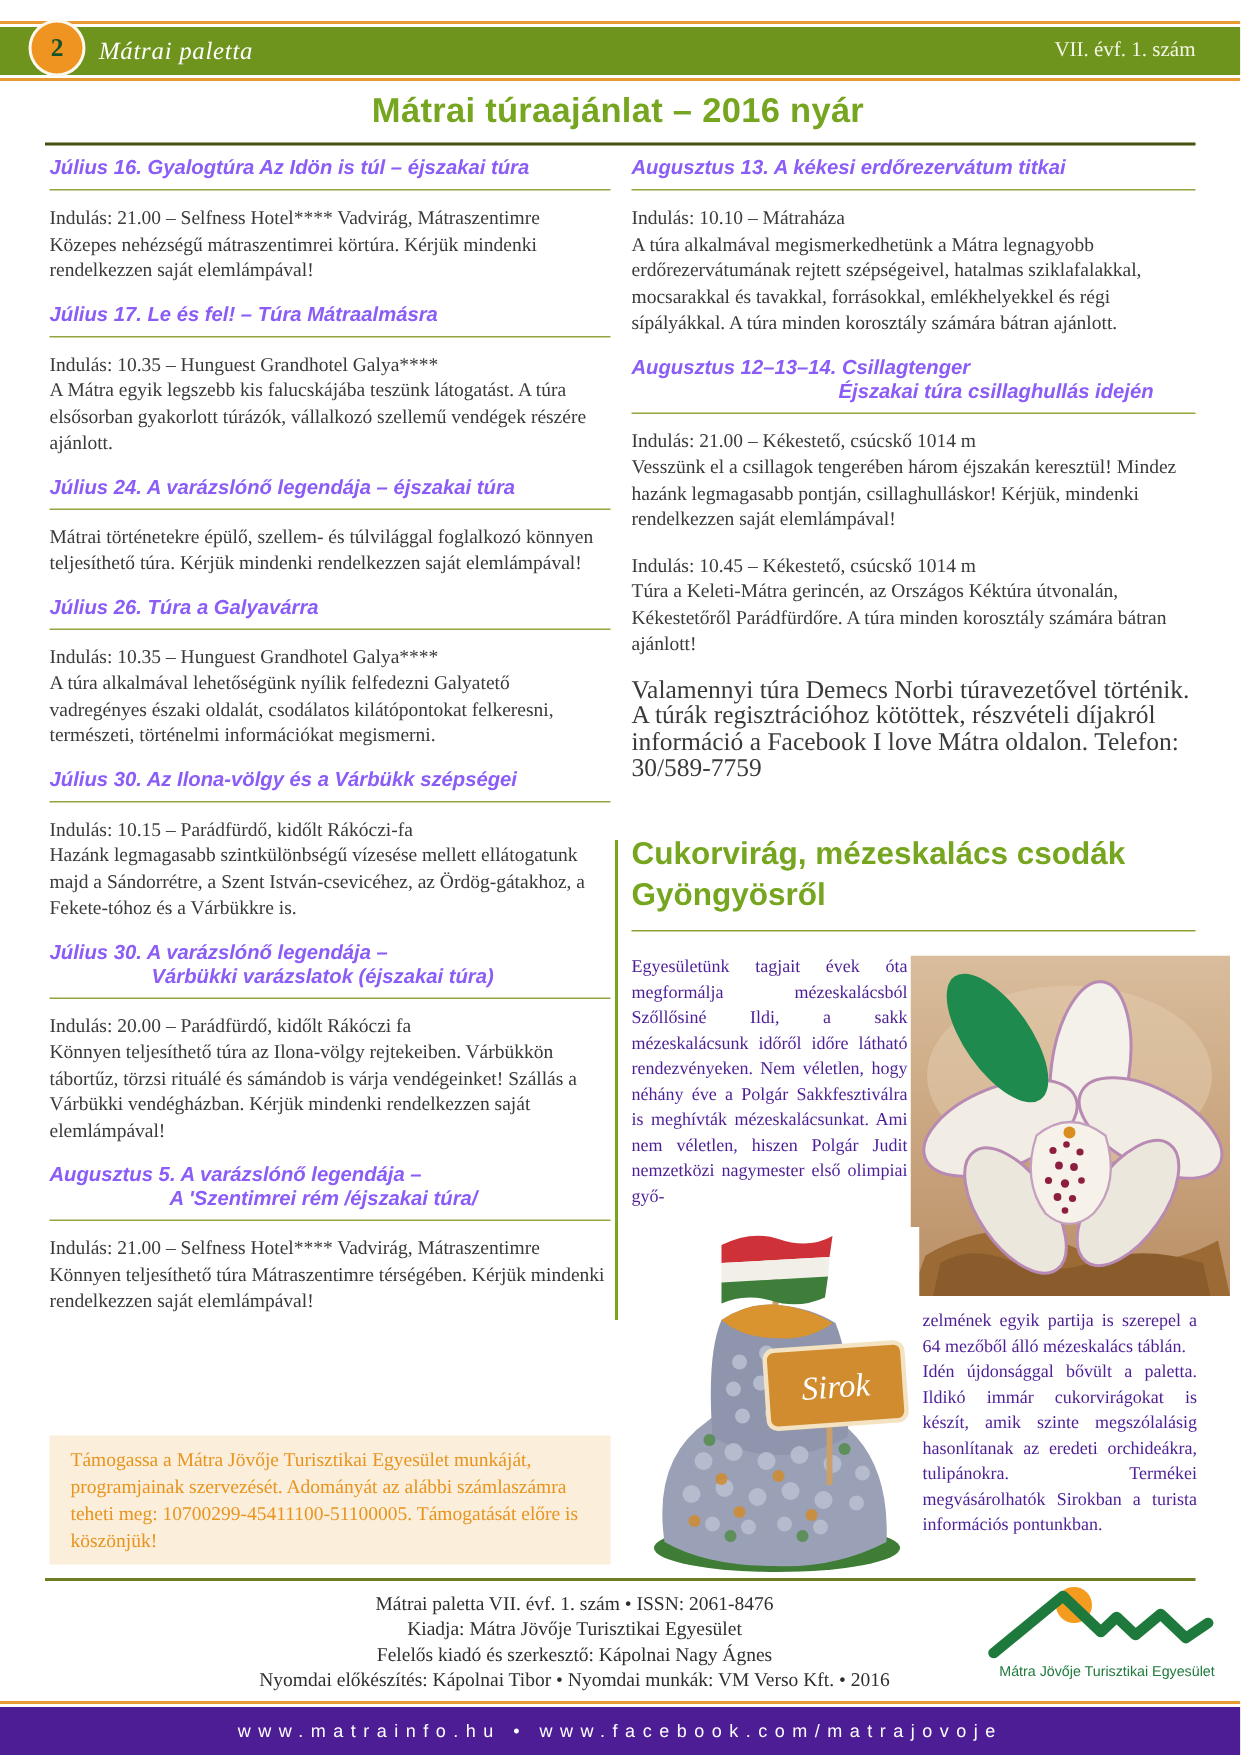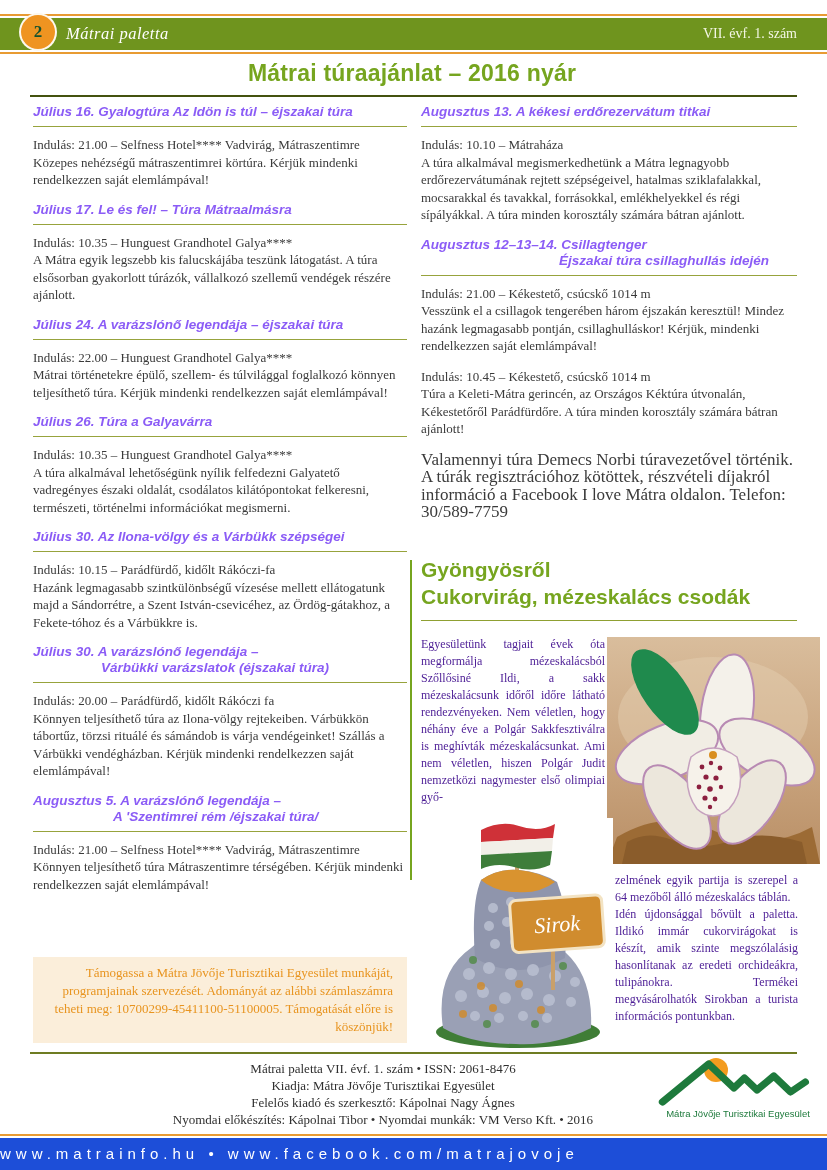--- a/index.html
+++ b/index.html
@@ -50,21 +50,21 @@
   .ind145{padding-left:138px;}
   .tour-body{margin-top:9px;font-size:13px;line-height:17.5px;color:#3a3a3a;}
   .tour-start{display:block;}
   #guide-note{margin-top:4px;font-size:17px;line-height:17.5px;}
   
   #donation-box{
     position:absolute;left:33px;top:957px;width:374px;height:86px;
     background:#fbeeda;display:flex;align-items:center;justify-content:center;
   }
   #donation-box .txt{
-    padding:6px 14px;text-align:right;color:#e8941f;font-size:13px;line-height:18px;
+    padding:6px 14px;text-align:left;color:#e8941f;font-size:13px;line-height:18px;
   }
   
   #article-divider{position:absolute;left:410px;top:560px;width:2px;height:320px;background:#76a51f;}
   #article{position:absolute;left:421px;top:556px;width:376px;}
   #article-title{
     margin:0;padding-bottom:10px;border-bottom:1.5px solid #8fa032;
     font-family:"Liberation Sans","DejaVu Sans",sans-serif;font-weight:bold;
     font-size:21px;line-height:27px;color:#76a51f;
   }
   #article-title span{display:block;}
@@ -80,23 +80,23 @@
   #footer-rule{position:absolute;left:30px;top:1052px;width:767px;height:2px;background:#6e7c22;}
   #footer-text{
     position:absolute;left:33px;top:1060px;width:700px;text-align:center;
     font-size:13px;line-height:17px;color:#2f2f2f;
   }
   #footer-logo{position:absolute;left:652px;top:1056px;width:172px;height:72px;text-align:center;}
   #logo-caption{font-size:9.5px;color:#1e7a3c;margin-top:-2px;
     font-family:"Liberation Sans","DejaVu Sans",sans-serif;}
   #bottom-line{top:1134px;}
   #bottom-bar{
-    position:absolute;left:0;top:1138px;width:827px;height:32px;background:#1d4ed8;
+    position:absolute;left:0;top:1138px;width:827px;height:32px;background:#4c1d95;
     color:#ffffff;font-family:"Liberation Sans","DejaVu Sans",sans-serif;
-    font-size:15px;letter-spacing:5px;text-align:left;line-height:32px;white-space:nowrap;
+    font-size:12px;letter-spacing:5px;text-align:center;line-height:32px;white-space:nowrap;
   }
 </style>
 </head>
 <body>
 
 <div id="page">
 
   <div class="hairline-orange" id="hdr-line-top"></div>
   <div id="hdr-bar"></div>
   <div class="hairline-orange" id="hdr-line-bot"></div>
@@ -123,21 +123,20 @@
       <h3 class="tour-title"><span class="t1">Július 17. Le és fel! – Túra Mátraalmásra</span></h3>
       <div class="tour-body">
         <span class="tour-start">Indulás: 10.35 – Hunguest Grandhotel Galya****</span>
         <span>A Mátra egyik legszebb kis falucskájába teszünk látogatást. A túra elsősorban gyakorlott túrázók, vállalkozó szellemű vendégek részére ajánlott.</span>
       </div>
     </section>
 
     <section class="tour">
       <h3 class="tour-title"><span class="t1">Július 24. A varázslónő legendája – éjszakai túra</span></h3>
       <div class="tour-body">
-        <span class="tour-start">Indulás: 22.00 – Hunguest Grandhotel Galya****</span>
         <span>Mátrai történetekre épülő, szellem- és túlvilággal foglalkozó könnyen teljesíthető túra. Kérjük mindenki rendelkezzen saját elemlámpával!</span>
       </div>
     </section>
 
     <section class="tour">
       <h3 class="tour-title"><span class="t1">Július 26. Túra a Galyavárra</span></h3>
       <div class="tour-body">
         <span class="tour-start">Indulás: 10.35 – Hunguest Grandhotel Galya****</span>
         <span>A túra alkalmával lehetőségünk nyílik felfedezni Galyatető vadregényes északi oldalát, csodálatos kilátópontokat felkeresni, természeti, történelmi információkat megismerni.</span>
       </div>
@@ -205,22 +204,22 @@
     <div id="guide-note">Valamennyi túra Demecs Norbi túravezetővel történik. A túrák regisztrációhoz kötöttek, részvételi díjakról információ a Facebook I love Mátra oldalon. Telefon: 30/589-7759</div>
   </div>
 
   <div id="donation-box">
     <div class="txt">Támogassa a Mátra Jövője Turisztikai Egyesület munkáját, programjainak szervezését. Adományát az alábbi számlaszámra teheti meg: 10700299-45411100-51100005. Támogatását előre is köszönjük!</div>
   </div>
 
   <div id="article-divider"></div>
   <div id="article">
     <h2 id="article-title">
+      <span>Cukorvirág, mézeskalács csodák</span>
       <span>Gyöngyösről</span>
-      <span>Cukorvirág, mézeskalács csodák</span>
     </h2>
   </div>
 
   <div class="art-text" id="art-text-1">
     <p>Egyesületünk tagjait évek óta megformálja mézeskalácsból Szőllősiné Ildi, a sakk mézeskalácsunk időről időre látható rendezvényeken. Nem véletlen, hogy néhány éve a Polgár Sakkfesztiválra is meghívták mézeskalácsunkat. Ami nem véletlen, hiszen Polgár Judit nemzetközi nagymester első olimpiai győ-</p>
   </div>
 
   <svg id="orchid-img" viewBox="0 0 213 227" xmlns="http://www.w3.org/2000/svg">
     <defs>
       <linearGradient id="og" x1="0" y1="0" x2="0" y2="1">

